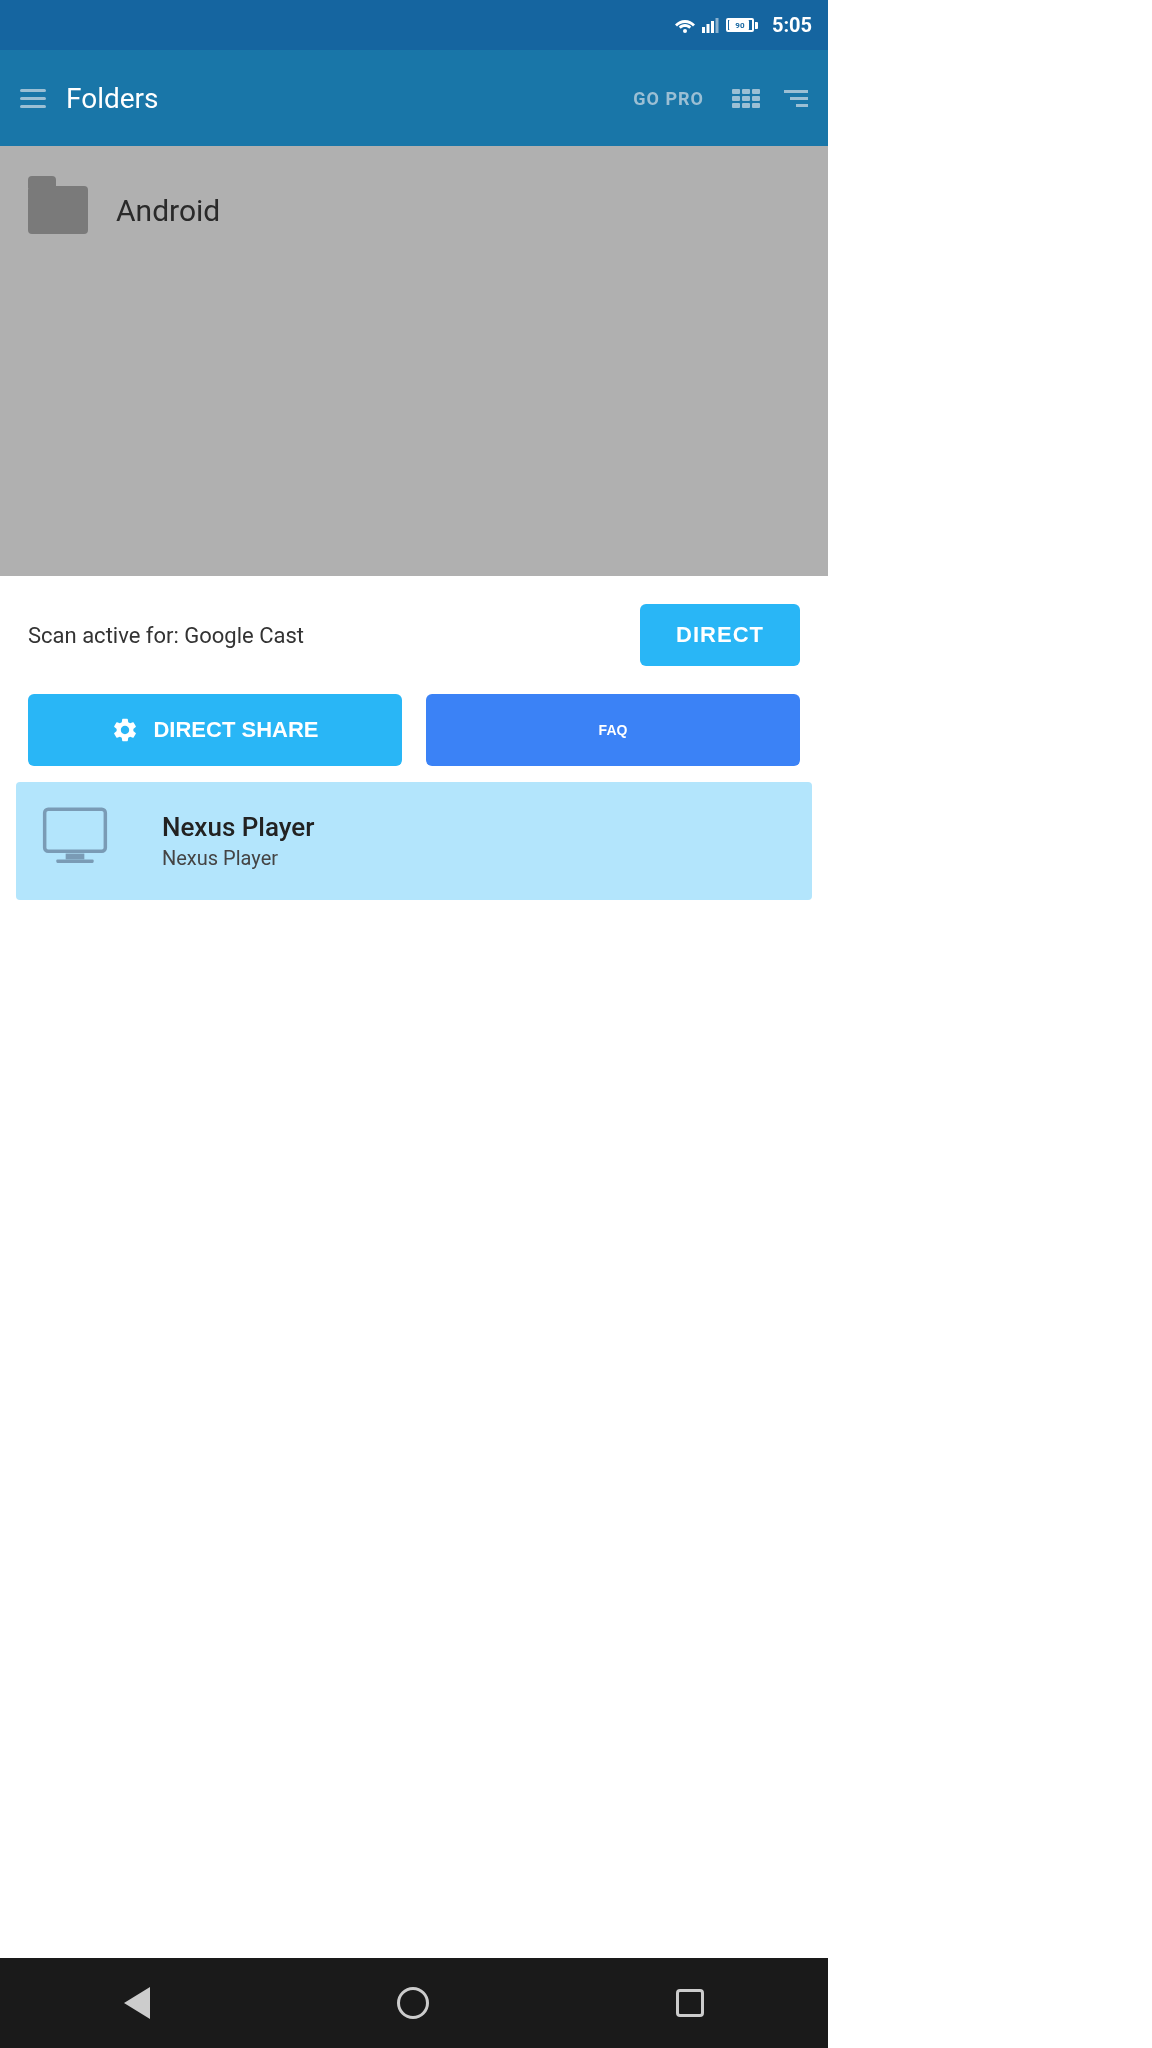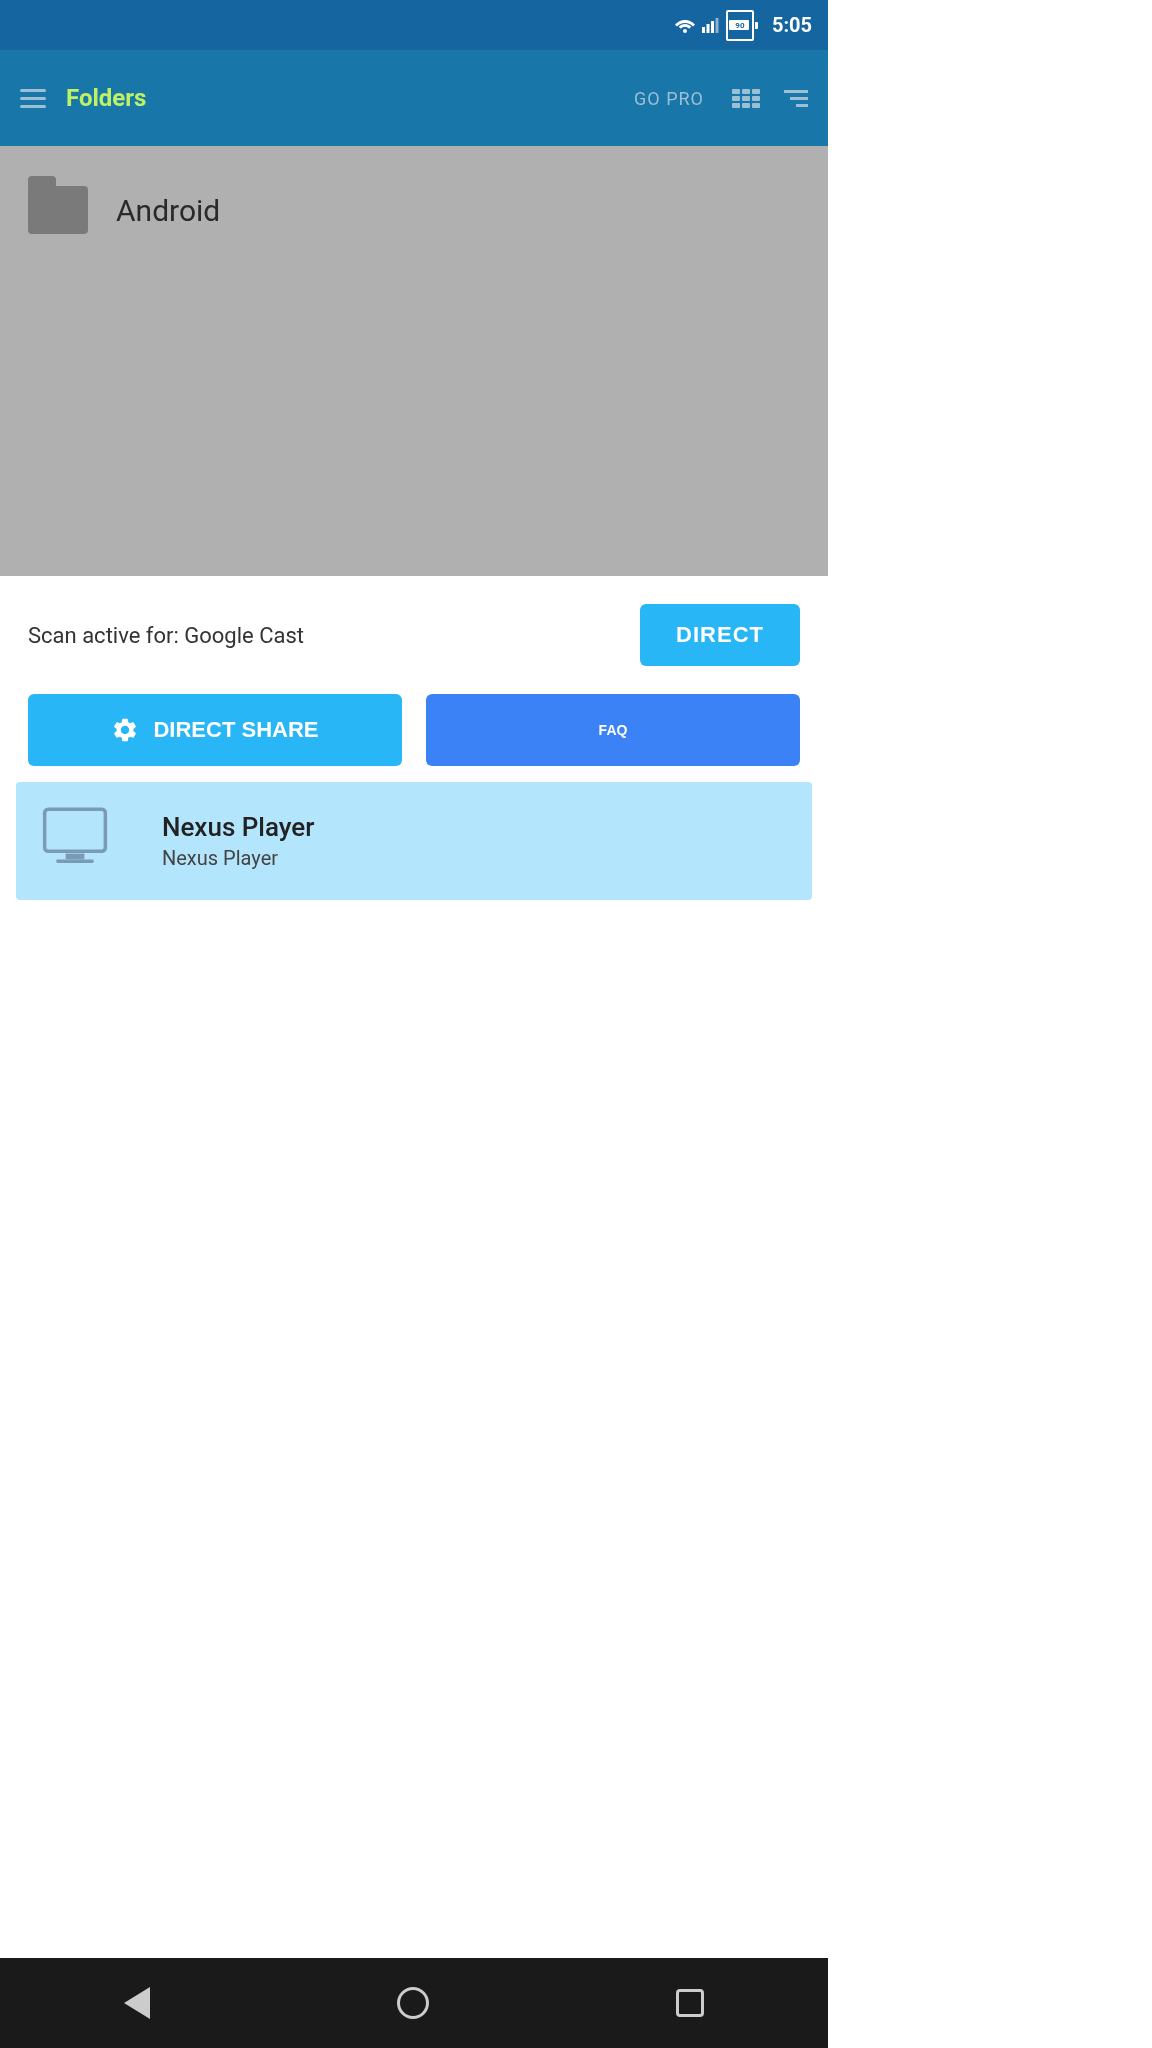--- a/index.html
+++ b/index.html
@@ -67,30 +67,30 @@
 
     .hamburger-icon span {
       display: block;
       width: 26px;
       height: 3px;
       background: #9BBFD4;
       border-radius: 2px;
     }
 
     .app-title {
-      color: #bef264;
-      font-size: 24px;
-      font-weight: 700;
+      color: #ffffff;
+      font-size: 28px;
+      font-weight: 400;
       flex: 1;
     }
 
     .go-pro-btn {
       color: #9BBFD4;
       font-size: 18px;
-      font-weight: normal;
+      font-weight: bold;
       margin-right: 28px;
       cursor: pointer;
       letter-spacing: 1px;
     }
 
     .grid-icon {
       color: #9BBFD4;
       margin-right: 24px;
       cursor: pointer;
       display: grid;
@@ -342,21 +342,21 @@
     </svg>
 
     <svg width="18" height="16" viewBox="0 0 18 16">
       <rect x="0" y="10" width="3" height="6" fill="white"></rect>
       <rect x="4.5" y="7" width="3" height="9" fill="white"></rect>
       <rect x="9" y="4" width="3" height="12" fill="white"></rect>
       <rect x="13.5" y="1" width="3" height="15" fill="white" opacity="0.5"></rect>
     </svg>
 
     <div class="battery-icon">
-      <div style="width:28px;height:31px;border:2px solid #fff;border-radius:2px;position:relative;display:flex;align-items:center;padding:1px;">
+      <div style="width:28px;height:14px;border:2px solid #fff;border-radius:2px;position:relative;display:flex;align-items:center;padding:1px;">
         <div style="height:10px;width:90%;background:#fff;border-radius:1px;"></div>
         <span style="font-size:8px;color:#1565A0;position:absolute;left:50%;transform:translateX(-50%);font-weight:bold;">90</span>
       </div>
       <div style="width:3px;height:7px;background:#fff;border-radius:0 1px 1px 0;"></div>
     </div>
     <span class="status-time">5:05</span>
   </div>
 </div>
 
 <div class="app-bar">

